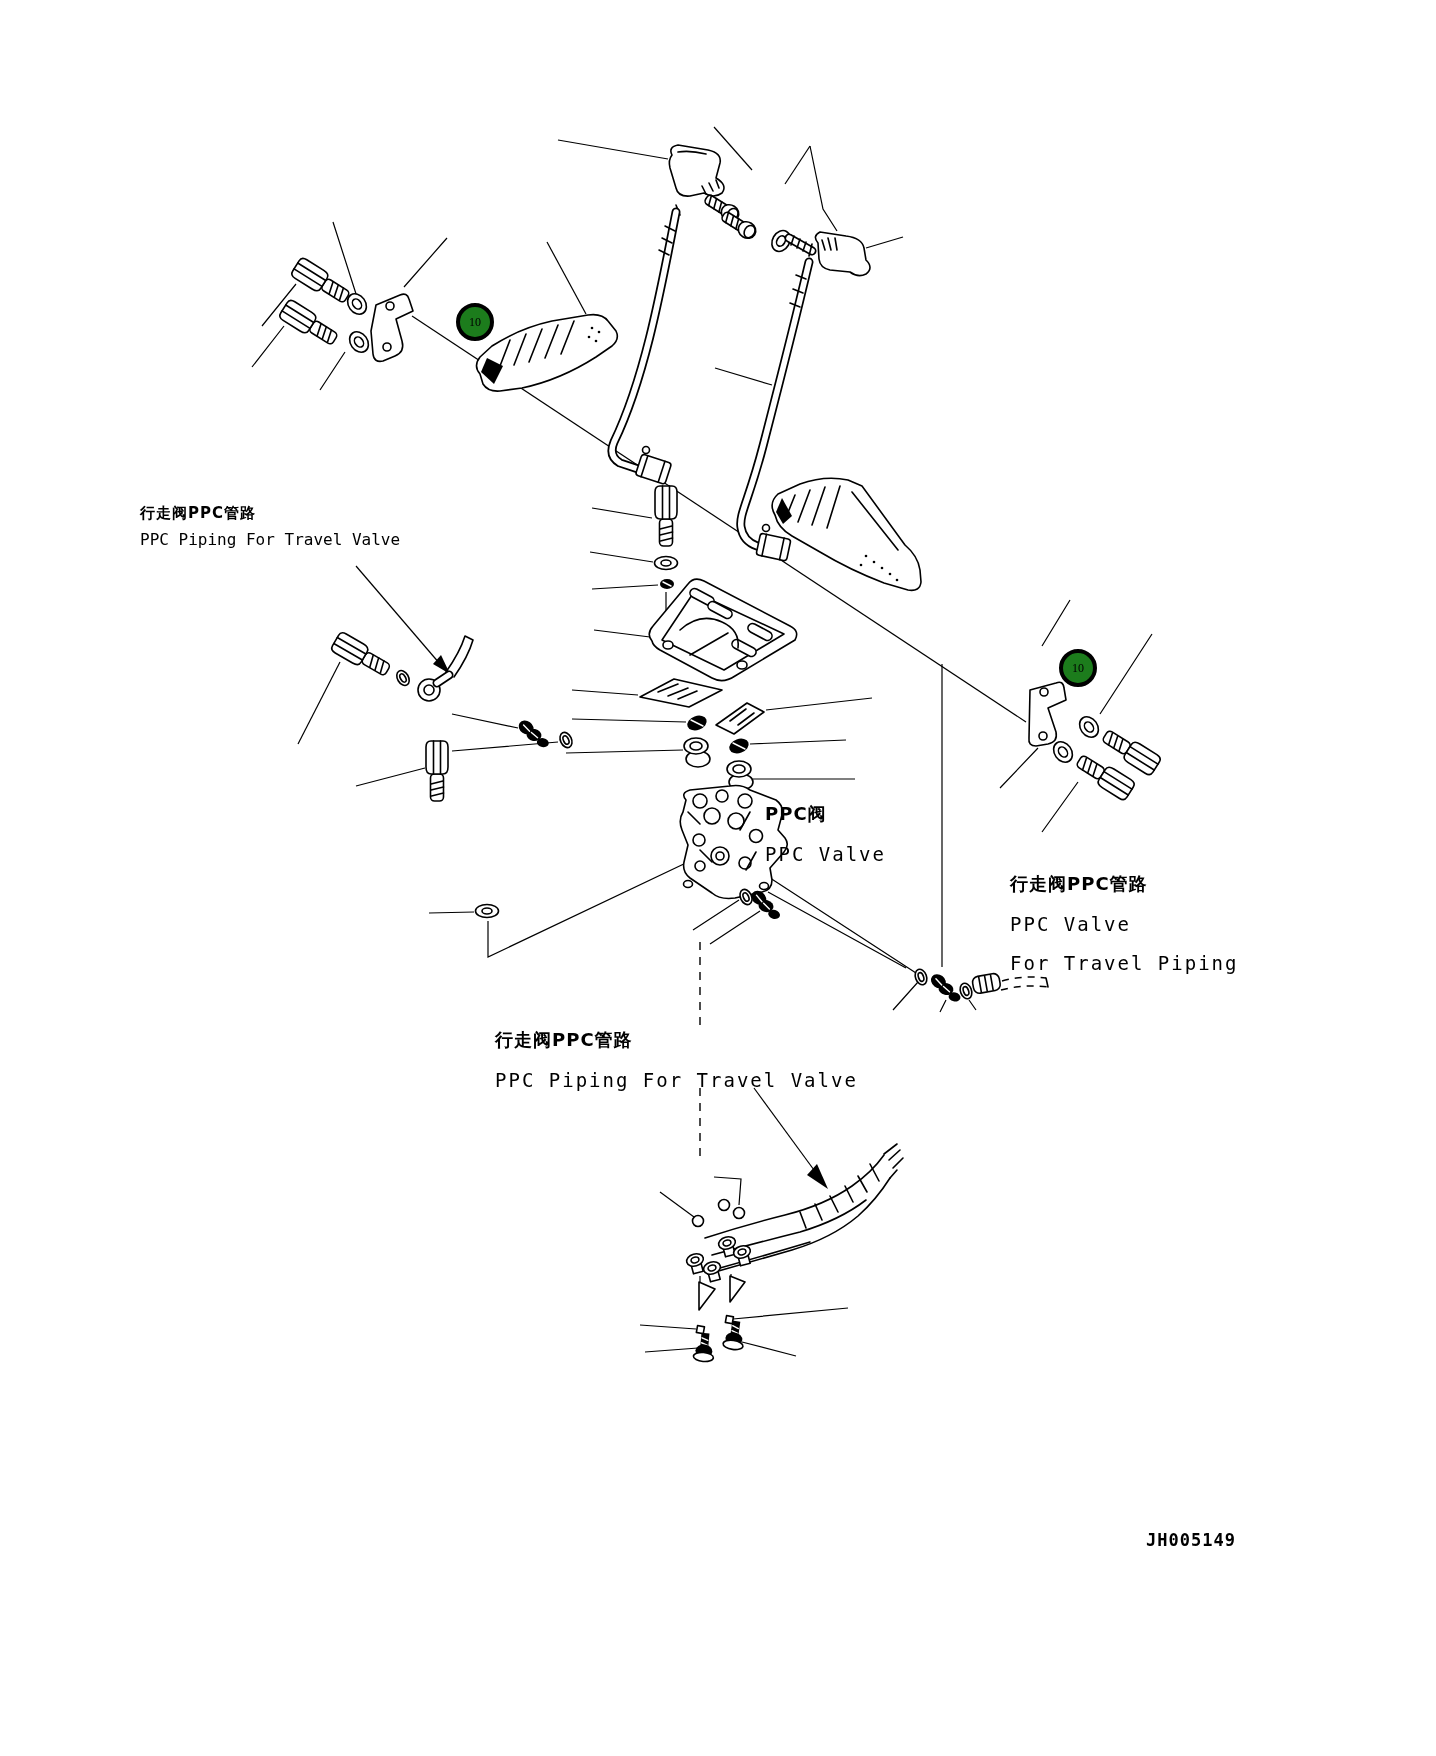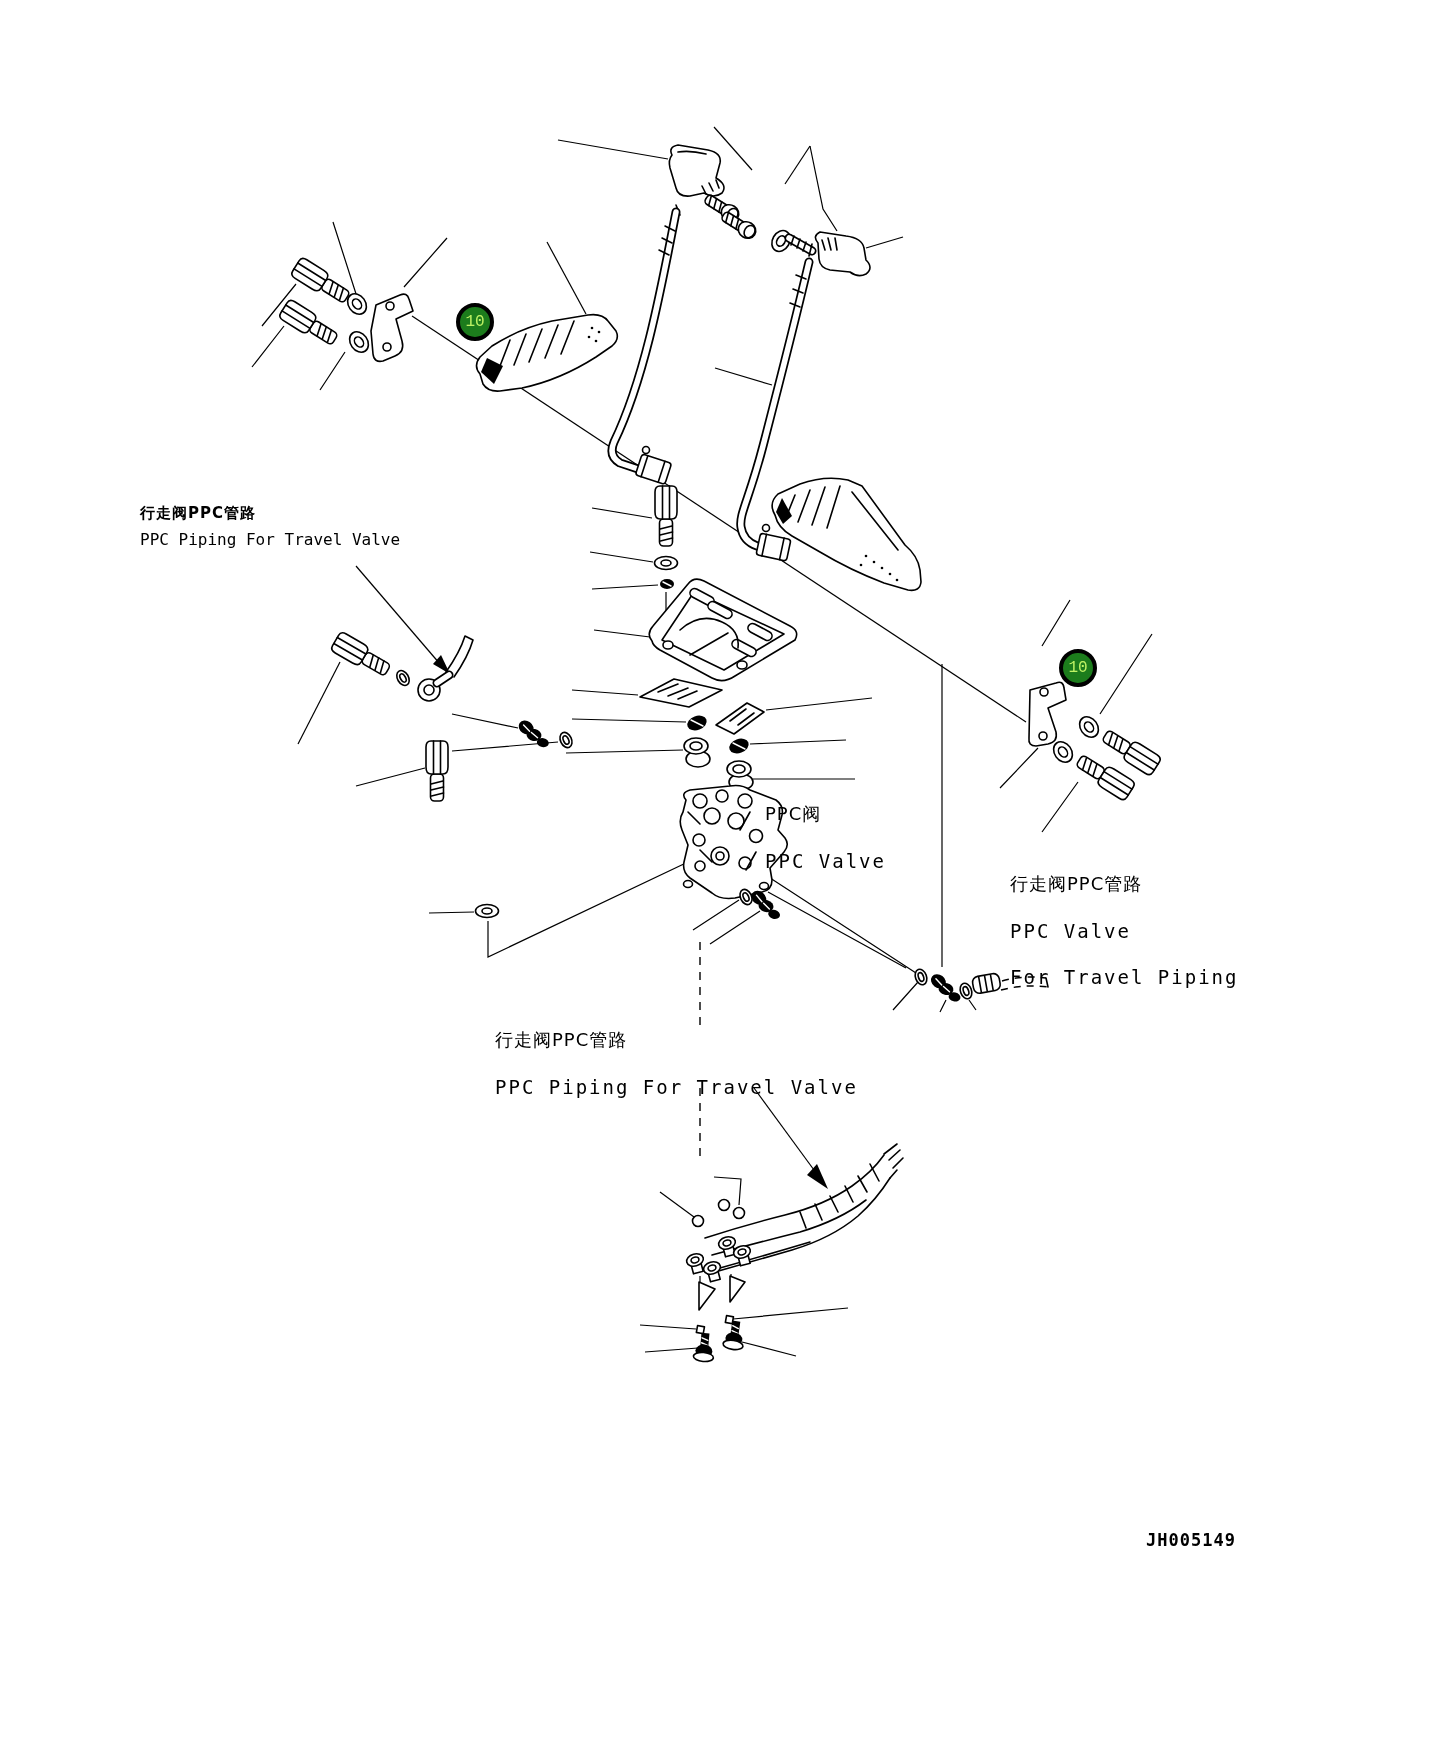--- a/index.html
+++ b/index.html
@@ -10,26 +10,26 @@
   .thin{stroke:#000;stroke-width:1.2;fill:none;}
   .fw{fill:#fff;stroke:#000;stroke-width:1.6;stroke-linejoin:round;}
   .fb{fill:#000;stroke:none;}
   .wt{stroke:#fff;stroke-width:1.4;fill:none;stroke-linecap:round;}
   .pipe-o{stroke:#000;stroke-width:9;fill:none;stroke-linecap:round;}
   .pipe-i{stroke:#fff;stroke-width:5.5;fill:none;stroke-linecap:round;}
   .dash{stroke:#000;stroke-width:1.4;fill:none;stroke-dasharray:8 7;}
   .hdash{stroke:#000;stroke-width:1.5;fill:none;stroke-dasharray:7 6;}
   .lab{position:absolute;}
   .zh-sm{font-family:"DejaVu Sans",sans-serif;font-weight:bold;font-size:15px;letter-spacing:1px;white-space:nowrap;}
-  .zh-lg{font-family:"DejaVu Sans",sans-serif;font-weight:normal;font-size:18px;letter-spacing:1px;white-space:nowrap;}
+  .zh-lg{font-family:"DejaVu Sans",sans-serif;font-weight:bold;font-size:18px;letter-spacing:1px;white-space:nowrap;}
   .en-md{font-size:16px;white-space:nowrap;margin-top:7px;}
-  .en-lg{font-size:19px;letter-spacing:2px;white-space:nowrap;margin-top:24px;}
+  .en-lg{font-size:19px;letter-spacing:2px;white-space:nowrap;margin-top:17px;}
   .callout{position:absolute;width:30px;height:30px;border-radius:50%;border:4px solid #000;
            background:#1c7c1c;display:flex;align-items:center;justify-content:center;
-           font-family:Liberation Mono, monospace;font-size:16px;color:#bef264;}
+           font-family:Liberation Serif, serif;font-size:12px;color:#000000;}
   #lab-left{left:140px;top:504px;width:300px;}
   #lab-valve{left:765px;top:802px;width:155px;}
   #lab-right{left:1010px;top:872px;width:220px;}
   #lab-bottom{left:495px;top:1028px;width:360px;}
   #code{position:absolute;left:1146px;top:1530px;font-weight:bold;font-size:17px;letter-spacing:1px;}
   #callout-1{left:456px;top:303px;}
   #callout-2{left:1059px;top:649px;}
 </style>
 </head>
 <body>

